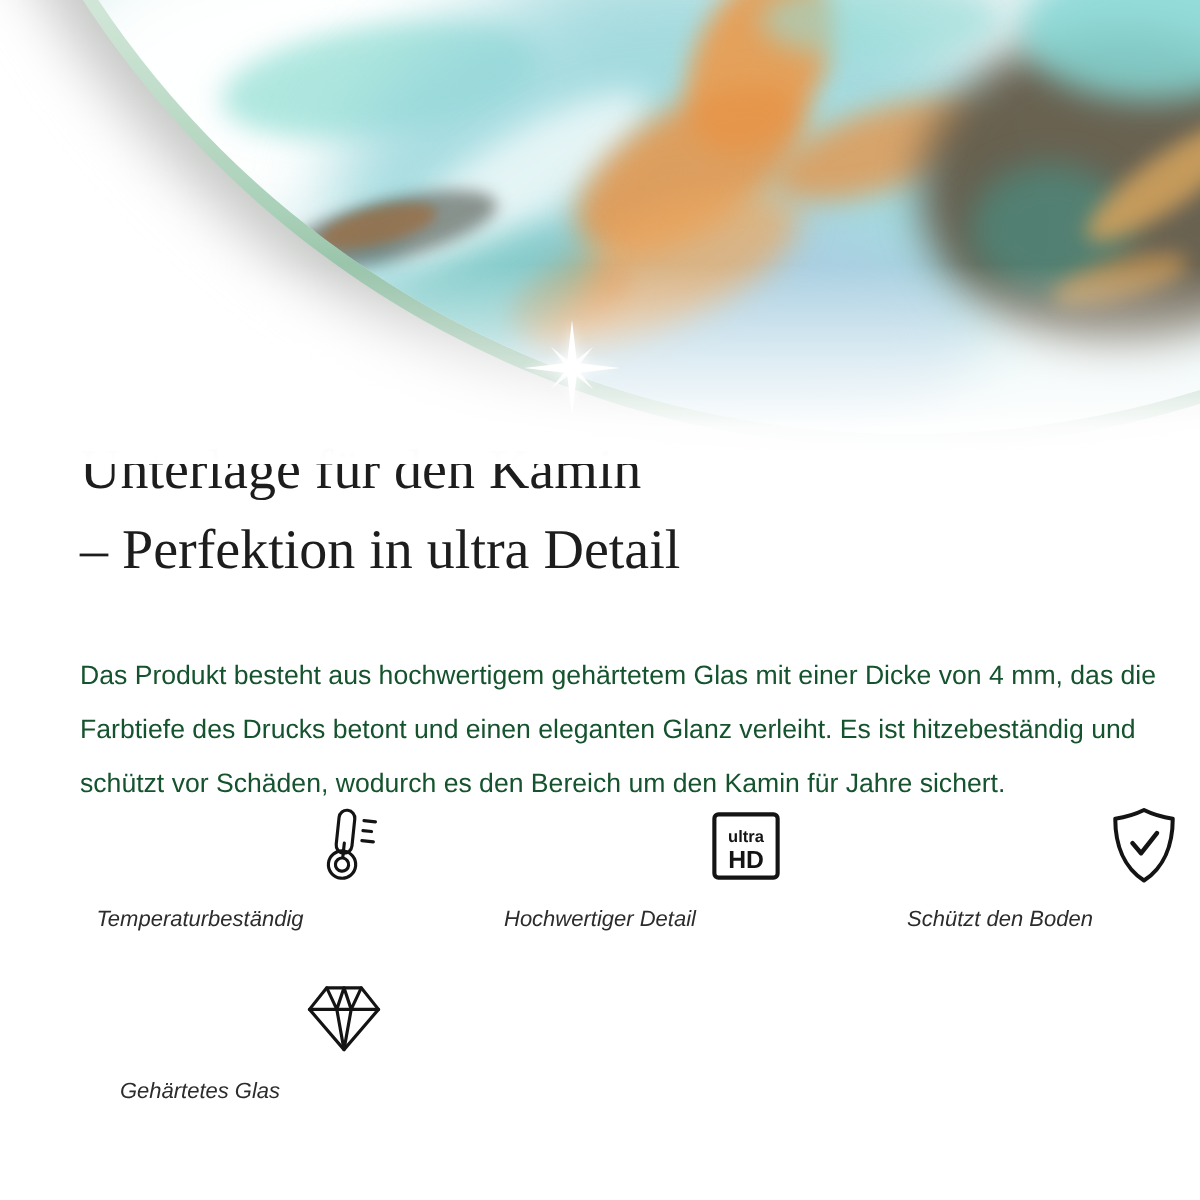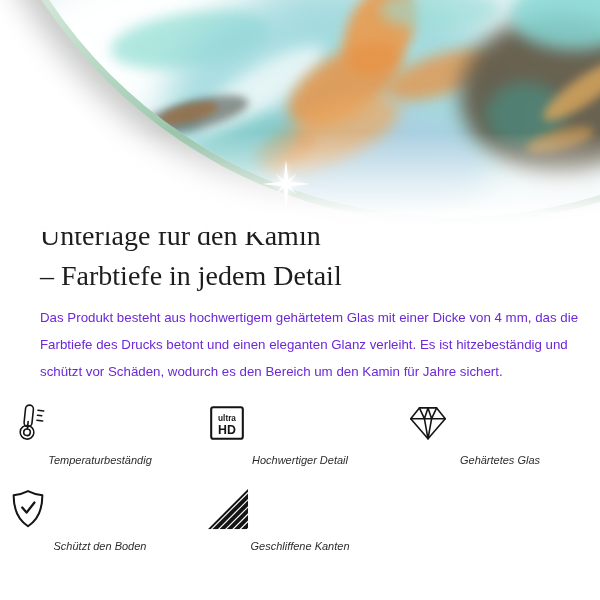--- a/index.html
+++ b/index.html
@@ -18,27 +18,27 @@
   .fade{position:absolute;inset:0;z-index:4;
         background:linear-gradient(180deg,rgba(255,255,255,0) 0%,rgba(255,255,255,0) 57%,
         rgba(255,255,255,.6) 77%,rgba(255,255,255,.97) 92%,#fff 100%);}
   .sparkle{position:absolute;left:258px;top:156px;width:56px;height:56px;z-index:6;
         filter:drop-shadow(0 0 3px rgba(255,255,255,.95));}
 
   
   .content{position:absolute;left:40px;top:216px;width:545px;}
   .title{margin:0;font-family:"Liberation Serif",serif;font-weight:400;
         font-size:28px;line-height:40px;color:#1d1d1d;}
-  .desc{margin:8px 0 0;font-size:13.3px;line-height:27px;color:#6d28d9;}
+  .desc{margin:28px 0 0;font-size:13.3px;line-height:27px;color:#14532d;}
 
   
   .features{position:absolute;left:0;top:399px;width:600px;display:grid;
         grid-template-columns:repeat(3,200px);row-gap:19px;justify-items:center;text-align:center;}
   .feature{width:190px;}
-  .icon-box{height:48px;display:flex;align-items:center;justify-content:flex-start;}
+  .icon-box{height:48px;display:flex;align-items:center;justify-content:flex-end;}
   .feature .label{margin-top:7px;font-size:11px;color:#2c2c2c;font-style:italic;}
   .ico{stroke:#141414;fill:none;stroke-width:2.2;stroke-linecap:round;stroke-linejoin:round;}
 </style>
 </head>
 <body>
 
 <div class="page">
 
   <div class="photo">
     <div class="shadow-circle"></div>
@@ -68,21 +68,21 @@
     <svg class="sparkle" viewBox="0 0 56 56">
       <path fill="#ffffff" d="M28 4 L30.5 25.5 L52 28 L30.5 30.5 L28 52 L25.5 30.5 L4 28 L25.5 25.5 Z"></path>
       <path fill="rgba(255,255,255,.85)" transform="rotate(45 28 28)" d="M28 13 L29.6 26.4 L43 28 L29.6 29.6 L28 43 L26.4 29.6 L13 28 L26.4 26.4 Z"></path>
       <circle cx="28" cy="28" r="2.6" fill="#ffffff"></circle>
     </svg>
   </div>
 
   <div class="content">
     <h1 class="title">
       <span>Unterlage für den Kamin</span><br>
-      <span>– Farbtiefe in jedem Detail</span>
+      <span>– Perfektion in ultra Detail</span>
     </h1>
     <p class="desc">Das Produkt besteht aus hochwertigem gehärtetem Glas mit einer Dicke von 4 mm, das die Farbtiefe des Drucks betont und einen eleganten Glanz verleiht. Es ist hitzebeständig und schützt vor Schäden, wodurch es den Bereich um den Kamin für Jahre sichert.</p>
   </div>
 
   <div class="features">
 
     <div class="feature">
       <div class="icon-box">
         <svg width="46" height="46" viewBox="0 0 64 64">
           <g class="ico" transform="rotate(6 32 32)">
@@ -106,58 +106,38 @@
           <text x="32" y="29" text-anchor="middle" font-family="Liberation Sans, sans-serif" font-size="12" font-weight="700" fill="#141414">ultra</text>
           <text x="32" y="48" text-anchor="middle" font-family="Liberation Sans, sans-serif" font-size="18" font-weight="800" fill="#141414">HD</text>
         </svg>
       </div>
       <div class="label">Hochwertiger Detail</div>
     </div>
 
     <div class="feature">
       <div class="icon-box">
         <svg width="46" height="46" viewBox="0 0 64 64">
-          <g class="ico">
-            <path d="M20 11 L44 11 L56 26 L32 54 L8 26 Z"></path>
-            <line x1="8" y1="26" x2="56" y2="26"></line>
-            <path d="M20 11 L27 26 L32 54 M44 11 L37 26 L32 54 M32 11 L27 26 M32 11 L37 26"></path>
-          </g>
-        </svg>
-      </div>
-      <div class="label">Gehärtetes Glas</div>
-    </div>
-
-    <div class="feature">
-      <div class="icon-box">
-        <svg width="46" height="46" viewBox="0 0 64 64">
           <g class="ico" style="stroke-width:2.8;">
             <path d="M32 7 C38 10 45 12 52 13 C52 31 46 47 32 56 C18 47 12 31 12 13 C19 12 26 10 32 7 Z"></path>
             <path d="M24 30 L30 37 L41 23" style="stroke-width:3.2;"></path>
           </g>
         </svg>
       </div>
       <div class="label">Schützt den Boden</div>
     </div>
 
     <div class="feature">
       <div class="icon-box">
         <svg width="46" height="46" viewBox="0 0 64 64">
-          <defs>
-            <clipPath id="tri">
-                <polygon points="4,60 60,4 60,60"></polygon>
-              </clipPath>
-          </defs>
-          <g clip-path="url(#tri)" stroke="#141414" stroke-width="5.5">
-            <line x1="2" y1="62" x2="66" y2="-2"></line>
-            <line x1="12" y1="62" x2="76" y2="-2"></line>
-            <line x1="22" y1="62" x2="86" y2="-2"></line>
-            <line x1="32" y1="62" x2="96" y2="-2"></line>
-            <line x1="42" y1="62" x2="106" y2="-2"></line>
-            <line x1="52" y1="62" x2="116" y2="-2"></line>
+          <g class="ico">
+            <path d="M20 11 L44 11 L56 26 L32 54 L8 26 Z"></path>
+            <line x1="8" y1="26" x2="56" y2="26"></line>
+            <path d="M20 11 L27 26 L32 54 M44 11 L37 26 L32 54 M32 11 L27 26 M32 11 L37 26"></path>
           </g>
         </svg>
       </div>
-      <div class="label">Geschliffene Kanten</div>
+      <div class="label">Gehärtetes Glas</div>
     </div>
+
 
 
   </div>
 </div>
 
 </body></html>

